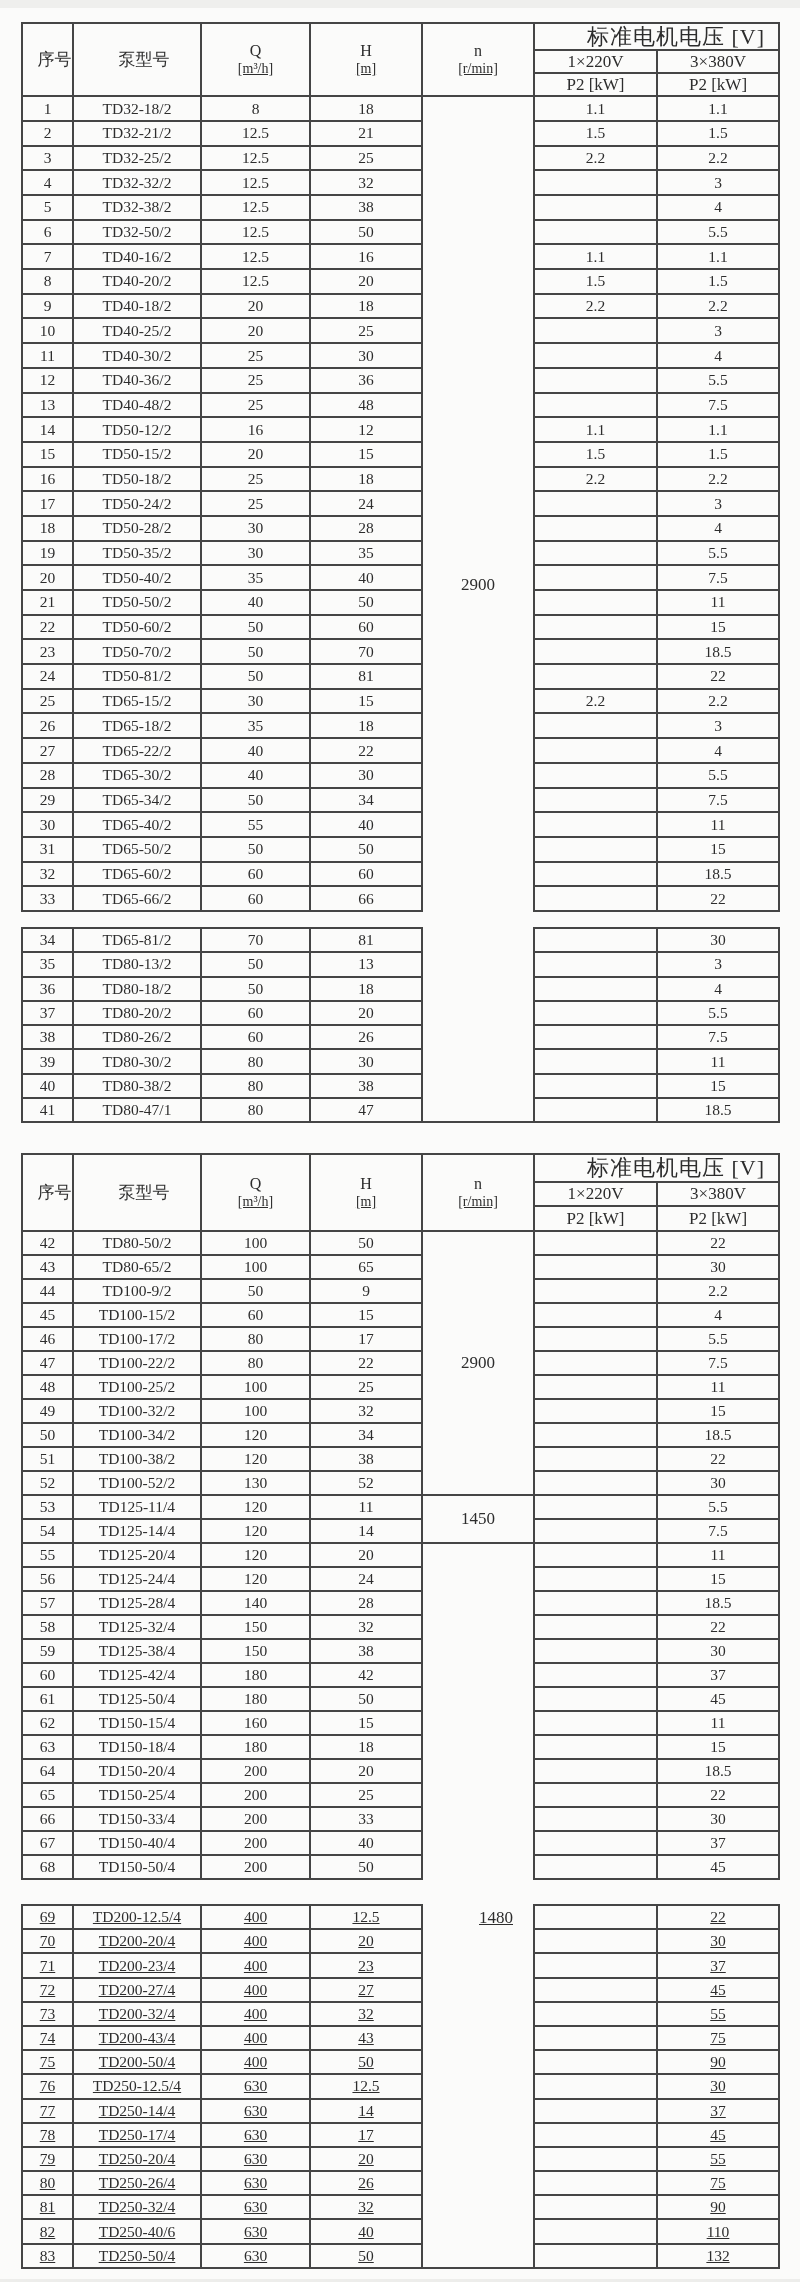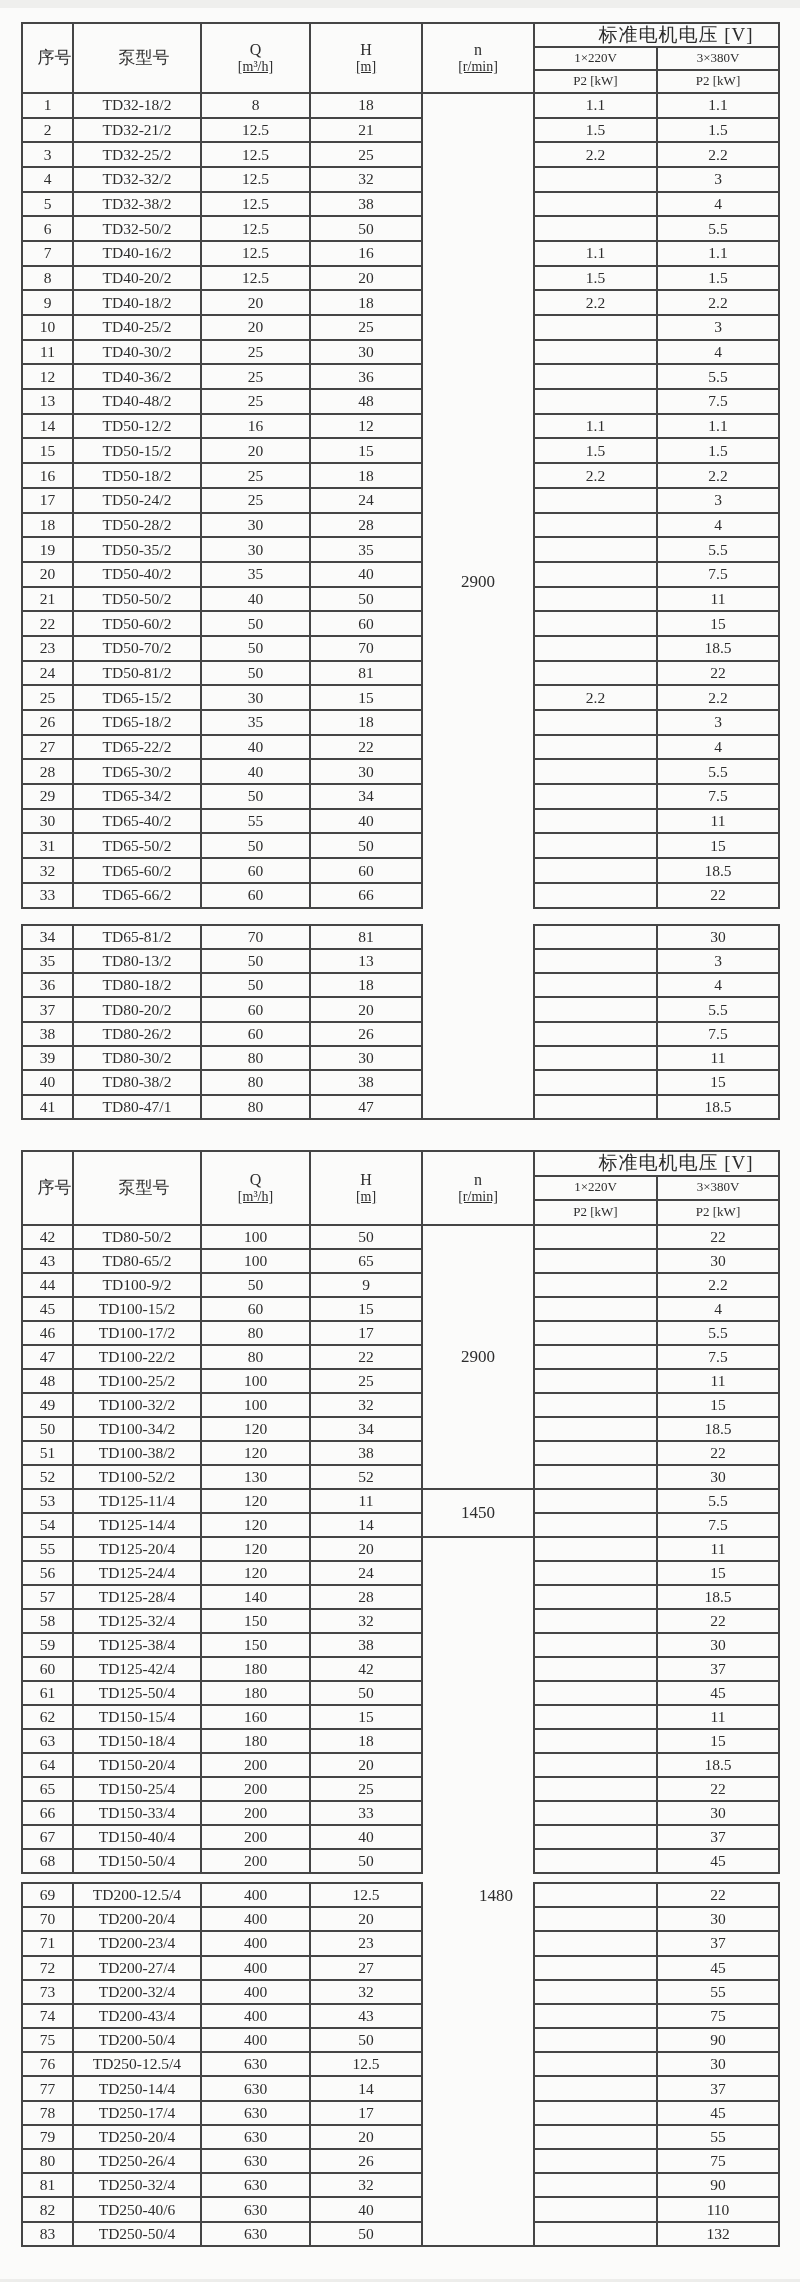--- a/index.html
+++ b/index.html
@@ -25,35 +25,35 @@
     border:2px solid #454545;
     text-align:center;vertical-align:middle;
     padding:0;font-weight:normal;
     white-space:nowrap;overflow:hidden;
   }
   .pump-table td{font-size:15.5px;}
 
   
   .pump-table thead th{line-height:1.15;}
   .pump-table .zh{font-size:17px;padding-left:14px;}
-  .pump-table .vtitle{font-size:19px;letter-spacing:1px;padding-left:39px;}
+  .pump-table .vtitle{font-size:22px;letter-spacing:1px;padding-left:39px;}
   .pump-table .unit-top{font-size:16px;}
   .pump-table .unit-sub{font-size:14px;text-decoration:underline;}
-  .pump-table .vhead{font-size:13px;}
+  .pump-table .vhead{font-size:17px;}
 
   
   .p1{margin-top:22px;}
   .p1 thead th{height:21px;}
   .p1 tbody td{height:22.7px;}
   .p2{margin-top:15px;}
   .p2 tbody td{height:22.3px;}
   .p3{margin-top:30px;}
   .p3 thead th{height:22.7px;}
   .p3 tbody td{height:22px;}
-  .p4{margin-top:8px;}
+  .p4{margin-top:24px;text-decoration:underline;}
   .p4 tbody td{height:22.2px;}
 
   
   td.n-cell .n-label{font-size:17px;}
   td.n-cell.v-low{vertical-align:top;}
   td.n-cell.v-low .n-label{margin-top:478px;}
   td.n-cell.v-top{vertical-align:top;padding-left:36px;}
   td.n-cell.v-top .n-label{margin-top:3px;}
   td.n-cell.open-bottom{border-bottom:none;}
   td.n-cell.open-top{border-top:none;}

